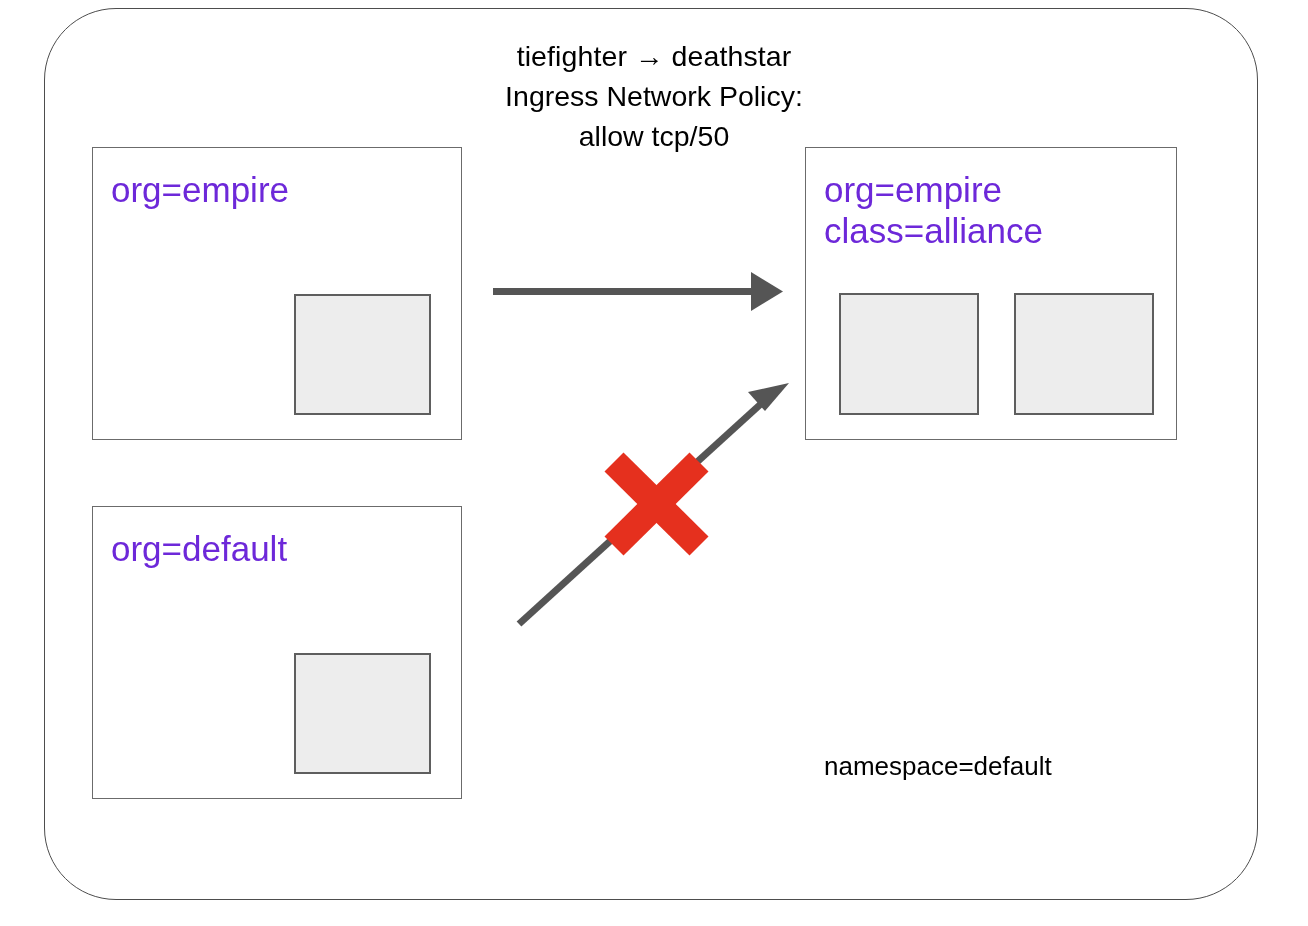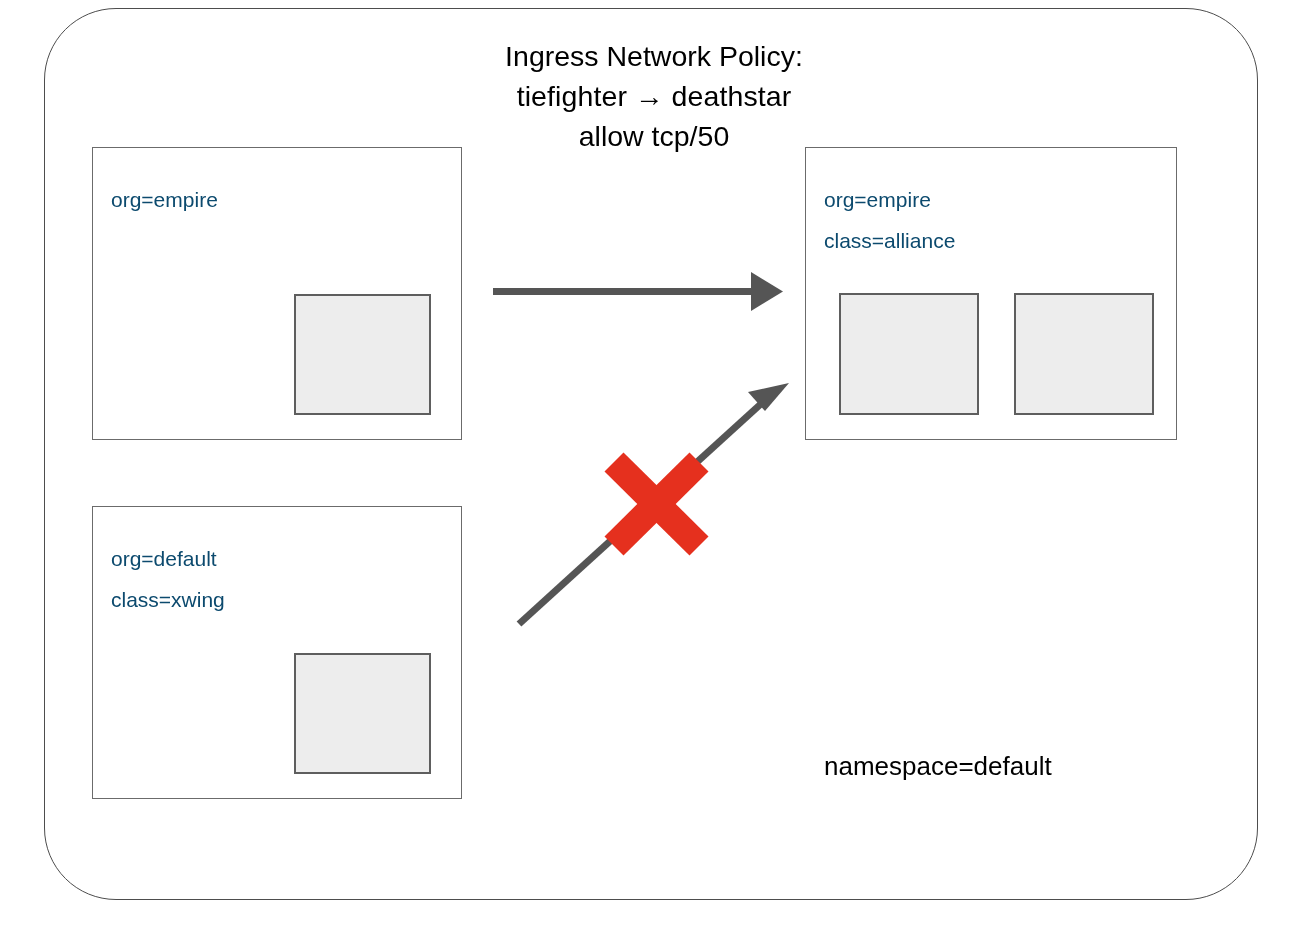--- a/index.html
+++ b/index.html
@@ -56,24 +56,24 @@
     background: #ffffff;
     box-sizing: border-box;
   }
   .box-tiefighter { left: 92px;  top: 147px; width: 370px; height: 293px; }
   .box-xwing      { left: 92px;  top: 506px; width: 370px; height: 293px; }
   .box-deathstar  { left: 805px; top: 147px; width: 372px; height: 293px; }
 
   .endpoint-labels {
     position: absolute;
     left: 18px;
-    top: 31px;
-    font-size: 21px;
+    top: 21px;
+    font-size: 35px;
     line-height: 41px;
-    color: #0c4a6e;
+    color: #6d28d9;
     white-space: nowrap;
   }
   .endpoint-labels span { display: block; }
 
   
   .pod {
     position: absolute;
     background: #ededed;
     border: 2.2px solid #5e5e5e;
     box-sizing: border-box;
@@ -105,36 +105,35 @@
   }
 </style>
 </head>
 <body>
 
 <div id="canvas">
 
   <div class="namespace-boundary"></div>
 
   <div class="policy-title">
+    <span class="line l2">tiefighter → deathstar</span>
     <span class="line l1">Ingress Network Policy:</span>
-    <span class="line l2">tiefighter → deathstar</span>
     <span class="line l3">allow tcp/50</span>
   </div>
 
   <div class="endpoint-box box-tiefighter">
     <div class="endpoint-labels">
       <span>org=empire</span>
     </div>
     <div class="pod pod-1"></div>
   </div>
 
   <div class="endpoint-box box-xwing">
     <div class="endpoint-labels">
       <span>org=default</span>
-      <span>class=xwing</span>
     </div>
     <div class="pod pod-1"></div>
   </div>
 
   <div class="endpoint-box box-deathstar">
     <div class="endpoint-labels">
       <span>org=empire</span>
       <span>class=alliance</span>
     </div>
     <div class="pod pod-1"></div>

